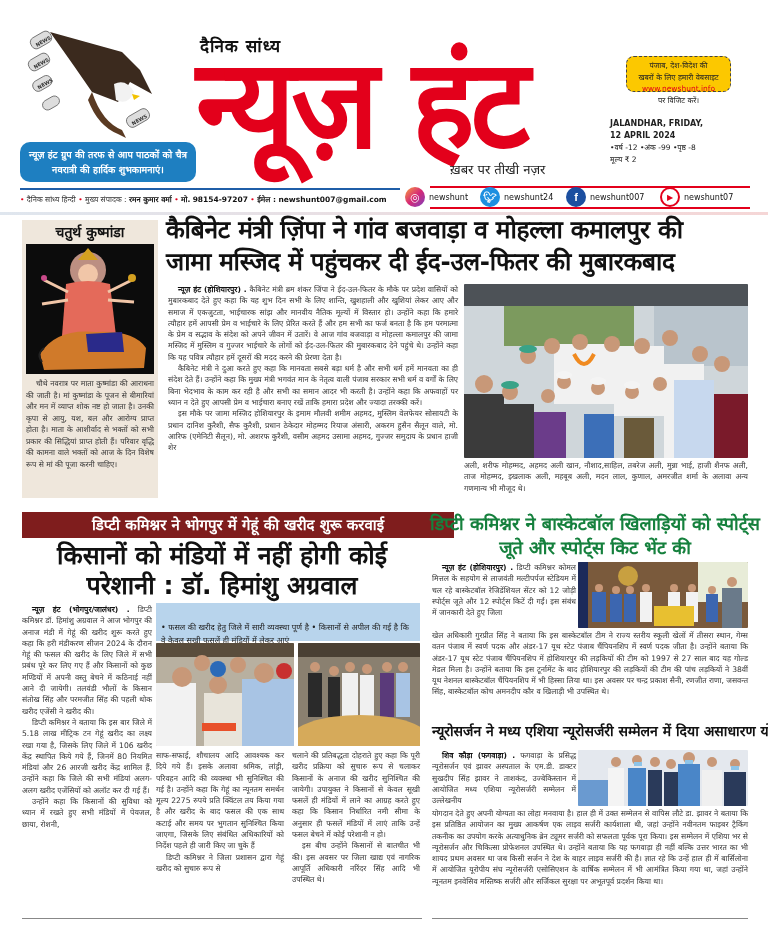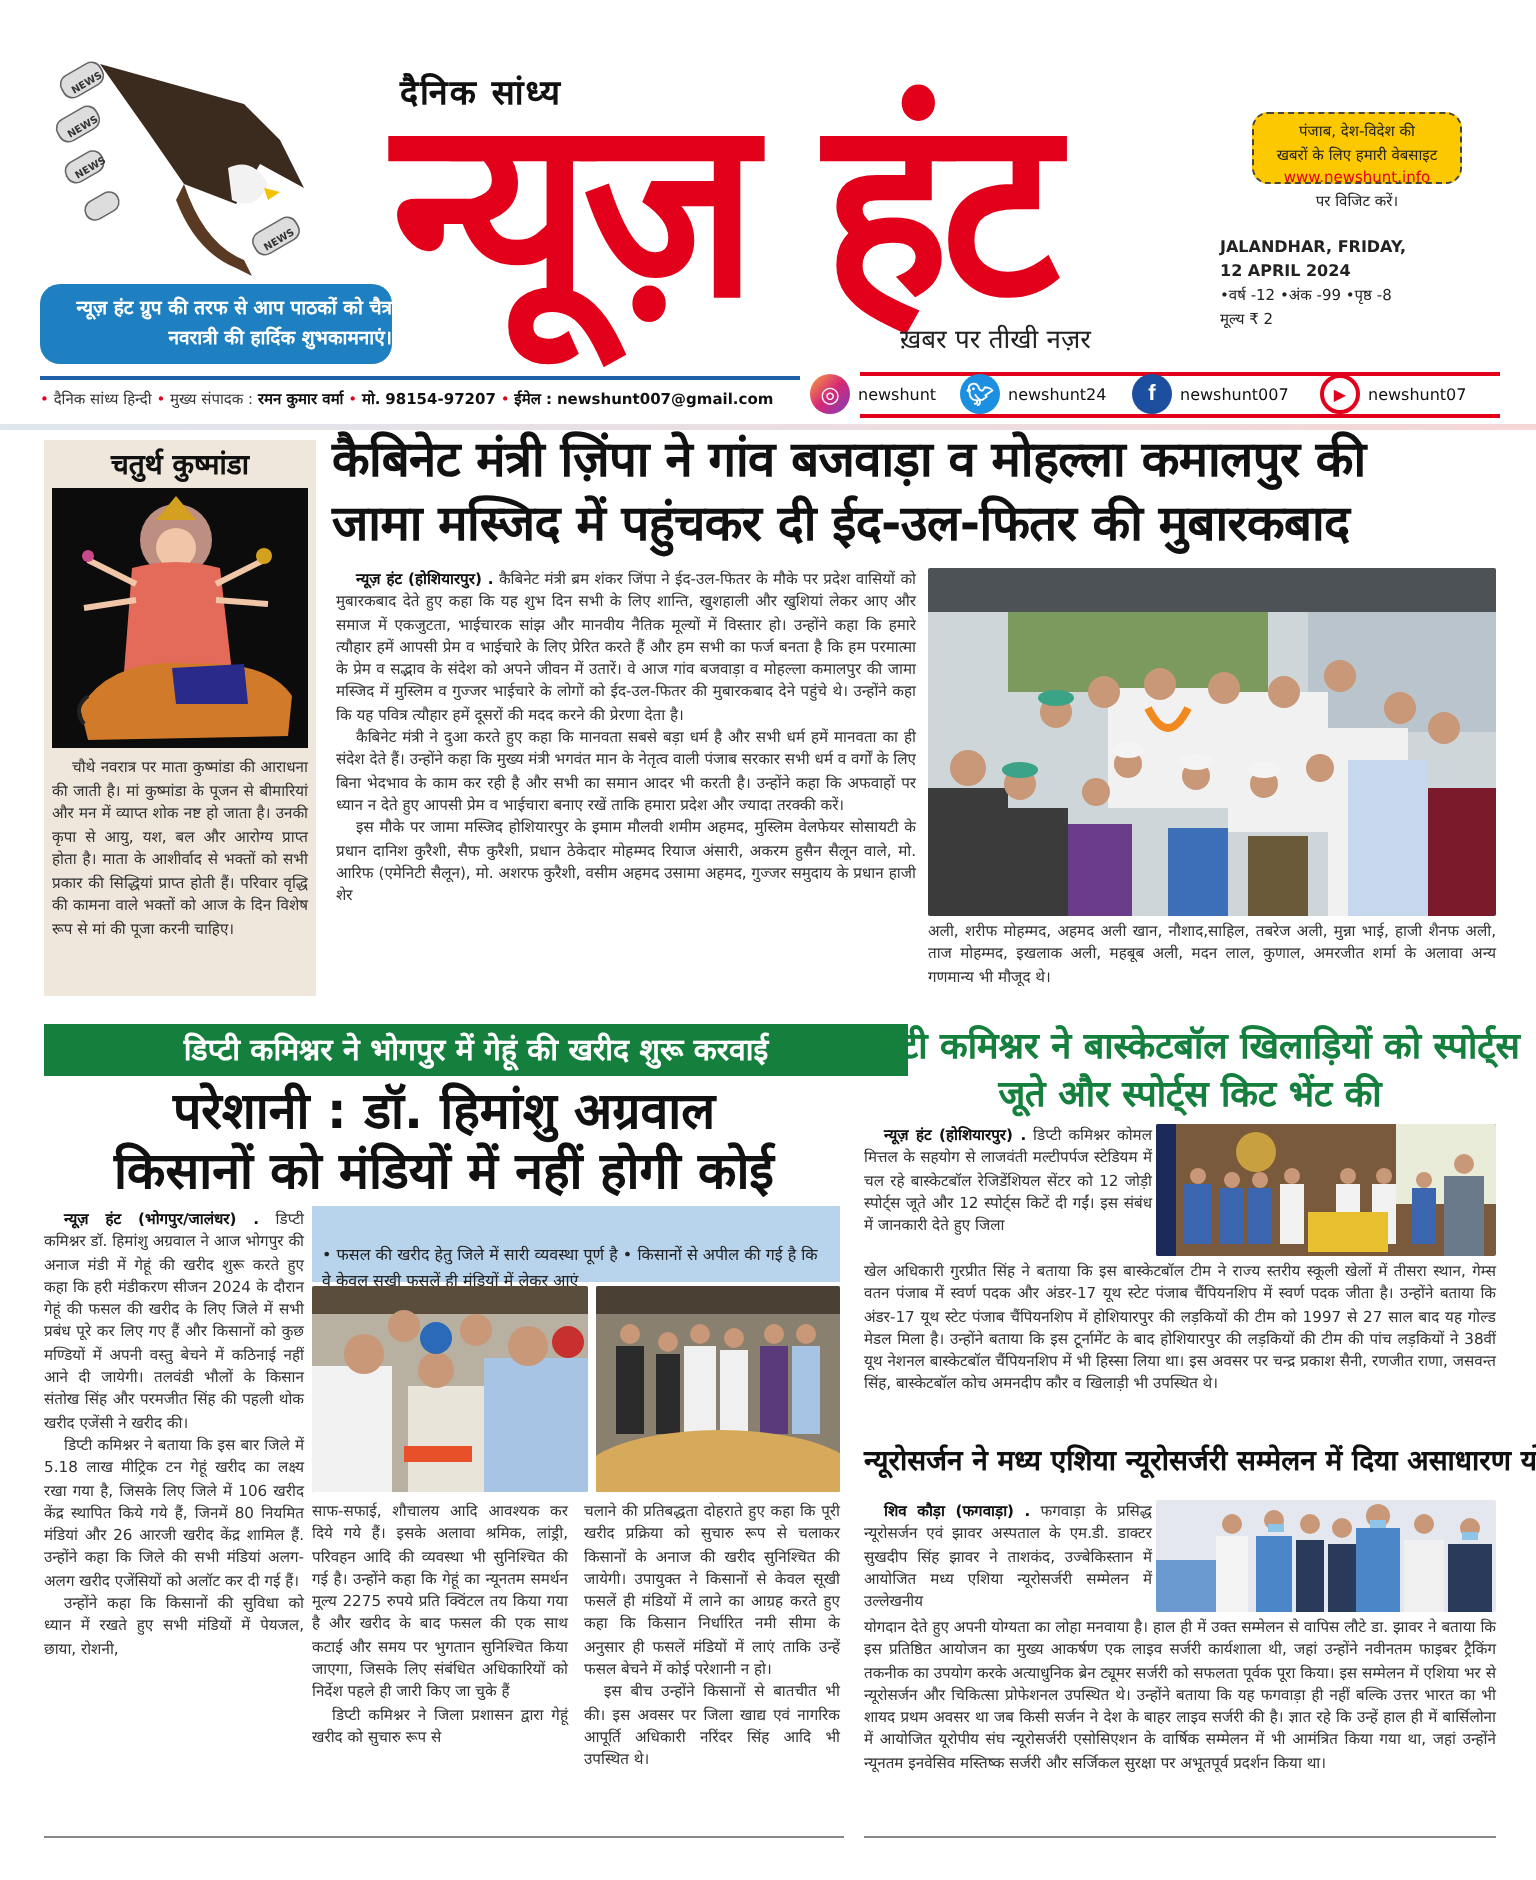--- a/index.html
+++ b/index.html
@@ -1,21 +1,21 @@
 <!DOCTYPE html>
 <html><head>
 <meta charset="utf-8">
 <style>
 *{box-sizing:border-box;margin:0;padding:0}
 html,body{width:768px;height:940px;background:#fff;overflow:hidden}
 body{font-family:"DejaVu Sans",sans-serif;color:#222;position:relative}
 .abs{position:absolute}
 
 .eagle{left:22px;top:22px;width:140px;height:118px}
-.greet{left:20px;top:142px;width:176px;height:40px;background:#1e7fc1;border-radius:10px;color:#fff;font-size:9.5px;font-weight:bold;text-align:right;line-height:15px;padding-top:5px}
+.greet{left:20px;top:142px;width:176px;height:40px;background:#1e7fc1;border-radius:10px;color:#fff;font-size:9.5px;font-weight:bold;text-align:center;line-height:15px;padding-top:5px}
 .daily{left:200px;top:34px;font-size:17px;font-weight:bold;color:#111;letter-spacing:1px}
 .logo{left:196px;top:44px;width:394px;height:120px;color:#e3001b;font-weight:bold;font-size:118px;line-height:120px;font-family:"DejaVu Sans",sans-serif;letter-spacing:-4px;transform:scaleY(1.05);white-space:nowrap}
 .tagline{left:450px;top:160px;font-size:13px;font-weight:normal;color:#222}
 .webbox{left:626px;top:56px;width:105px;height:36px;background:#fcc800;border:1.5px dashed #444;border-radius:8px;text-align:center;font-size:7.5px;line-height:11.5px;padding-top:3px;color:#222}
 .webbox .url{color:#e3001b;font-weight:normal}
 .dateline{left:610px;top:118px;width:140px;text-align:left;font-size:7.5px;line-height:12px;color:#222}
 .dateline .b{font-weight:bold;font-size:8px}
 
 .bluebar{left:20px;top:188px;width:380px;height:2px;background:#1f5ea8}
 .redbar1{left:430px;top:186px;width:320px;height:1.5px;background:#e3001b}
@@ -31,21 +31,21 @@
 .leftbox h3{font-size:14px;text-align:center;margin-top:2px;font-weight:bold;color:#111}
 .goddess{position:absolute;left:4px;top:24px;width:128px;height:130px;background:#0c0c0c;overflow:hidden}
 .leftbox p{position:absolute;left:4px;top:158px;width:128px;font-size:7.6px;line-height:11.5px;text-align:justify;color:#333}
 
 .mainhead{left:166px;top:214px;width:590px;font-size:24.5px;font-weight:bold;line-height:32px;color:#111;letter-spacing:-0.3px}
 .body{font-size:7.6px;line-height:11.3px;text-align:justify;color:#333}
 .body b{color:#111}
 .ind{text-indent:10px}
 .photo{overflow:hidden;border-radius:1px}
 
-.redband{left:22px;top:512px;width:432px;height:26px;background:#15803d;color:#fff;font-size:15px;font-weight:bold;text-align:center;line-height:26px}
+.redband{left:22px;top:512px;width:432px;height:26px;background:#7f1d1d;color:#fff;font-size:15px;font-weight:bold;text-align:center;line-height:26px}
 .kisanhead{left:22px;top:541px;width:400px;text-align:center;font-size:25px;font-weight:bold;line-height:30px;color:#111}
 .bullet{left:156px;top:603px;width:264px;height:38px;background:#b8d4ec;font-size:8px;line-height:12.5px;padding:19px 5px;color:#222}
 .sportshead{left:430px;top:512px;width:330px;font-size:18px;font-weight:bold;line-height:24px;text-align:center;color:#15803d}
 .neurohead{left:432px;top:722px;width:330px;font-size:14px;font-weight:bold;line-height:18px;color:#111;white-space:nowrap}
 .hr{height:1px;background:#888}
 </style>
 </head>
 <body>
 
 <div class="abs eagle">
@@ -201,22 +201,22 @@
         <ellipse cx="46" cy="101" rx="9" ry="4"></ellipse>
         <ellipse cx="64" cy="65" rx="9" ry="4"></ellipse>
       </g>
     <path d="M110 70 Q120 90 130 70" stroke="#f08a20" stroke-width="4" fill="none"></path>
   </svg>
 </div>
 <div class="abs body" style="left:464px;top:460px;width:284px">अली, शरीफ मोहम्मद, अहमद अली खान, नौशाद,साहिल, तबरेज अली, मुन्ना भाई, हाजी शैनफ अली, ताज मोहम्मद, इखलाक अली, महबूब अली, मदन लाल, कुणाल, अमरजीत शर्मा के अलावा अन्य गणमान्य भी मौजूद थे।</div>
 
 <div class="abs redband">डिप्टी कमिश्नर ने भोगपुर में गेहूं की खरीद शुरू करवाई</div>
 <div class="abs kisanhead">
+  <div>किसानों को मंडियों में नहीं होगी कोई</div>
   <div>परेशानी : डॉ. हिमांशु अग्रवाल</div>
-  <div>किसानों को मंडियों में नहीं होगी कोई</div>
 </div>
 <div class="abs body" style="left:22px;top:604px;width:130px">
   <p class="ind"><b>न्यूज़ हंट (भोगपुर/जालंधर) .</b> <span>डिप्टी कमिश्नर डॉ. हिमांशु अग्रवाल ने आज भोगपुर की अनाज मंडी में गेहूं की खरीद शुरू करते हुए कहा कि हरी मंडीकरण सीजन 2024 के दौरान गेहूं की फसल की खरीद के लिए जिले में सभी प्रबंध पूरे कर लिए गए हैं और किसानों को कुछ मण्डियों में अपनी वस्तु बेचने में कठिनाई नहीं आने दी जायेगी। तलवंडी भौलों के किसान संतोख सिंह और परमजीत सिंह की पहली थोक खरीद एजेंसी ने खरीद की।</span></p>
   <p class="ind">डिप्टी कमिश्नर ने बताया कि इस बार जिले में 5.18 लाख मीट्रिक टन गेहूं खरीद का लक्ष्य रखा गया है, जिसके लिए जिले में 106 खरीद केंद्र स्थापित किये गये हैं, जिनमें 80 नियमित मंडियां और 26 आरजी खरीद केंद्र शामिल हैं. उन्होंने कहा कि जिले की सभी मंडियां अलग-अलग खरीद एजेंसियों को अलॉट कर दी गई हैं।</p>
   <p class="ind">उन्होंने कहा कि किसानों की सुविधा को ध्यान में रखते हुए सभी मंडियों में पेयजल, छाया, रोशनी,</p>
 </div>
 <div class="abs bullet">• फसल की खरीद हेतु जिले में सारी व्यवस्था पूर्ण है • किसानों से अपील की गई है कि वे केवल सूखी फसलें ही मंडियों में लेकर आएं</div>
 <div class="abs photo" style="left:156px;top:643px;width:138px;height:103px">
   <svg width="138" height="103" viewBox="0 0 138 103">
     <rect width="138" height="103" fill="#b8b0a0"></rect>

